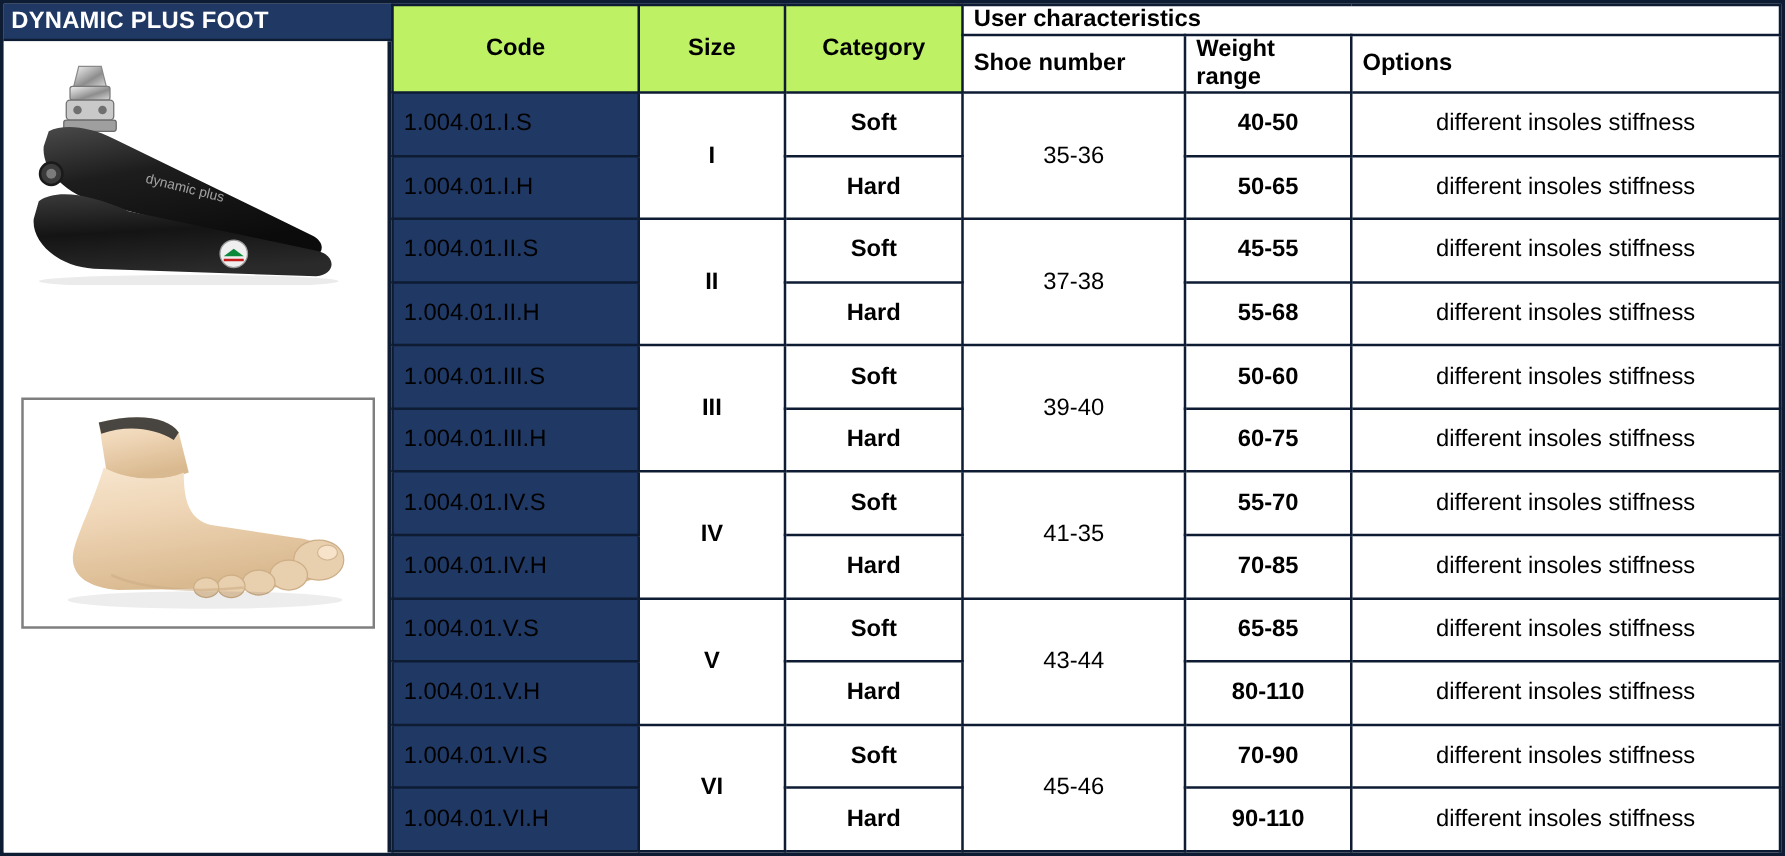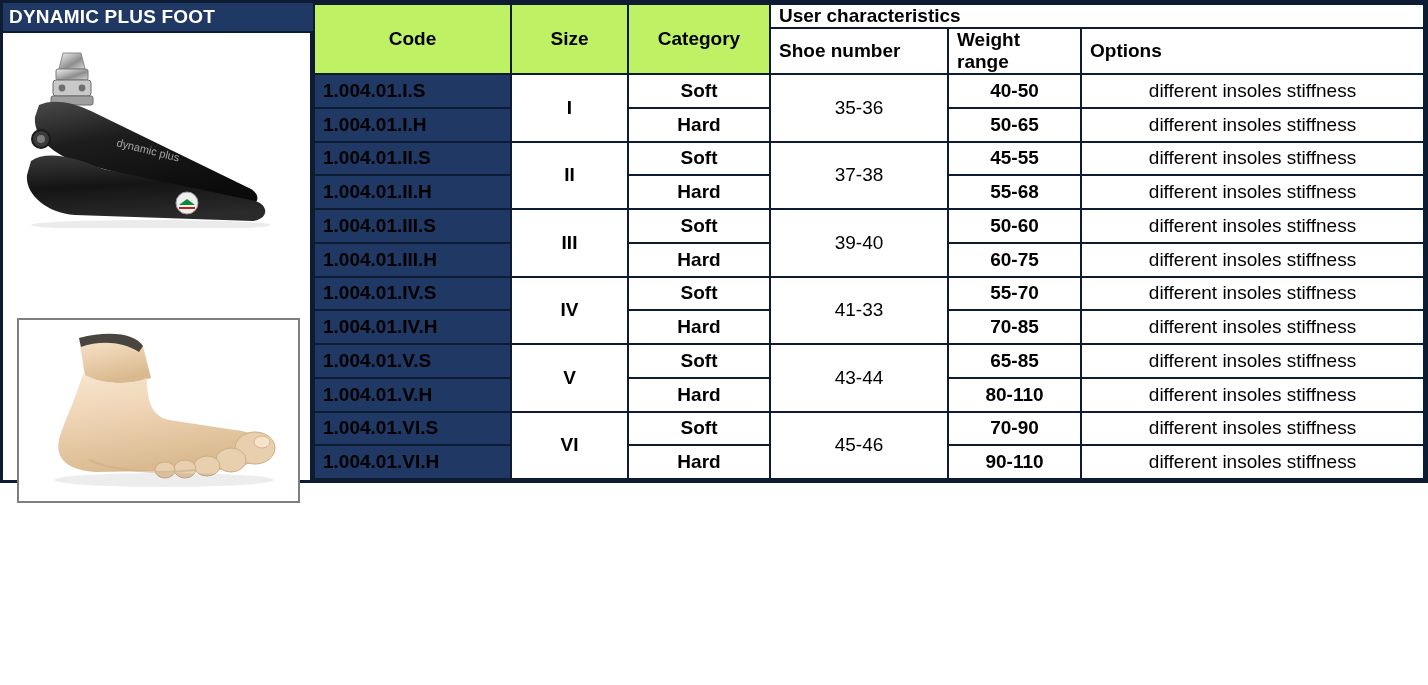--- a/index.html
+++ b/index.html
@@ -9,21 +9,21 @@
   }
   body {
     font-family: "Liberation Sans", sans-serif;
     width: 1428px;
     height: 685px;
     overflow: hidden;
   }
   .page {
     position: relative;
     width: 1428px;
-    height: 483px;
+    height: 685px;
     box-sizing: border-box;
     border: 3px solid #0d1b33;
     background: #ffffff;
   }
   
   .title-bar {
     position: absolute;
     left: 0px;
     top: 0px;
     width: 765px;
@@ -98,21 +98,21 @@
   }
   th.hdr-left {
     text-align: left;
     font-weight: bold;
     font-size: 20px;
     background: #ffffff;
   }
   td.code {
     background: #1f3864;
     color: #ffffff;
-    font-weight: bold;
+    font-weight: normal;
     font-size: 20px;
     text-align: left;
     padding-left: 10px;
   }
   td.size {
     text-align: center;
     font-weight: bold;
     font-size: 21px;
   }
   td.cat {
@@ -313,21 +313,21 @@
           <td class="code">1.004.01.III.H</td>
           <td class="cat">Hard</td>
           <td class="weight">60-75</td>
           <td class="opt">different insoles stiffness</td>
         </tr>
 
         <tr>
           <td class="code">1.004.01.IV.S</td>
           <td class="size" rowspan="2">IV</td>
           <td class="cat">Soft</td>
-          <td class="shoe" rowspan="2">41-33</td>
+          <td class="shoe" rowspan="2">41-35</td>
           <td class="weight">55-70</td>
           <td class="opt">different insoles stiffness</td>
         </tr>
         <tr>
           <td class="code">1.004.01.IV.H</td>
           <td class="cat">Hard</td>
           <td class="weight">70-85</td>
           <td class="opt">different insoles stiffness</td>
         </tr>
 

